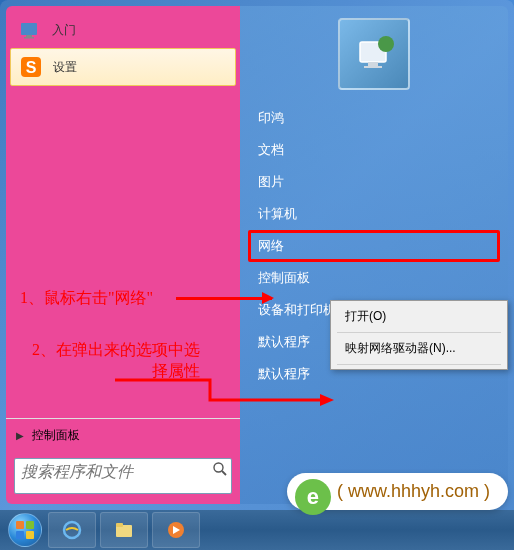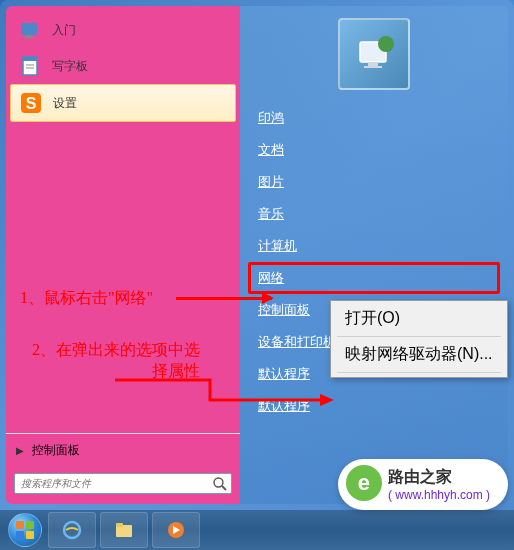--- a/index.html
+++ b/index.html
@@ -70,24 +70,24 @@
       font-size: 10px;
       color: #333;
     }
     
     .search-box {
       margin: 6px 8px 10px 8px;
       position: relative;
     }
     .search-input {
       width: 100%;
-      padding: 4px 24px 4px 6px;
+      padding: 4px 24px 12px 6px;
       border: 1px solid #7a9cb8;
       border-radius: 2px;
-      font-size: 10px;
+      font-size: 16px;
       color: #888;
       font-style: italic;
     }
     .search-icon-wrap {
       position: absolute;
       right: 4px; top: 3px;
       width: 16px; height: 16px;
     }
     
     .right-panel {
@@ -103,21 +103,21 @@
     .user-icon {
       width: 72px; height: 72px;
       margin: 4px auto 12px auto;
       border: 2px solid rgba(255,255,255,0.5);
       border-radius: 4px;
       background: linear-gradient(135deg, #7ab8e8 0%, #4a88b8 100%);
       display: flex; align-items: center; justify-content: center;
       font-size: 44px;
     }
     
-    .side-list { padding: 0 4px; text-decoration: underline; }
+    .side-list { padding: 0 4px; }
     .side-item {
       padding: 7px 10px;
       cursor: pointer;
       color: #fff;
       font-size: 13px;
       border-radius: 2px;
       position: relative;
     }
     .side-item.highlighted {
       border: 3px solid #ff0000;
@@ -131,21 +131,21 @@
       width: 178px;
       background: #f0f0f0;
       border: 1px solid #999;
       box-shadow: 2px 2px 6px rgba(0,0,0,0.3);
       padding: 2px;
       z-index: 100;
     }
     .ctx-item {
       padding: 5px 12px;
       cursor: pointer;
-      font-size: 16px;
+      font-size: 12px;
       color: #000;
     }
     .ctx-item.highlighted {
       border: 2px solid #ff0000;
       padding: 3px 10px;
     }
     .ctx-sep {
       border-top: 1px solid #d0d0d0;
       margin: 2px 4px;
     }
@@ -221,49 +221,38 @@
     .wm-logo {
       position: absolute;
       left: 8px; top: 6px;
       width: 36px; height: 36px;
       border-radius: 50%;
       background: #6cc04a;
       display: flex; align-items: center; justify-content: center;
       color: #fff; font-size: 22px; font-weight: bold;
     }
     .wm-title { font-size: 16px; color: #333; font-weight: bold; }
-    .wm-url { font-size: 12px; color: #6d28d9; }
+    .wm-url { font-size: 18px; color: #a16207; }
   </style>
 </head>
 <body>
 
 <div class="start-menu">
   <div class="left-panel">
     <div class="program-list" id="program-list">
         <div class="program-item">
           <span class="icon">
             <svg viewBox="0 0 24 24" width="24" height="24">
               <rect x="3" y="5" width="16" height="12" rx="1" fill="#4a88c8"></rect>
               <rect x="8" y="17" width="6" height="2" fill="#888"></rect>
               <rect x="6" y="19" width="10" height="1.5" fill="#888"></rect>
             </svg>
           </span>
           <span class="label">入门</span>
         </div>
-        <div class="program-item">
-          <span class="icon">
-            <svg viewBox="0 0 24 24" width="24" height="24">
-              <rect x="5" y="3" width="14" height="18" fill="#fff" stroke="#4a88c8" stroke-width="1.5"></rect>
-              <rect x="5" y="3" width="14" height="4" fill="#4a88c8"></rect>
-              <line x1="8" y1="11" x2="16" y2="11" stroke="#888"></line>
-              <line x1="8" y1="14" x2="16" y2="14" stroke="#888"></line>
-            </svg>
-          </span>
-          <span class="label">写字板</span>
-        </div>
         <div class="program-item selected">
           <span class="icon">
             <svg viewBox="0 0 24 24" width="24" height="24">
               <rect x="2" y="2" width="20" height="20" rx="4" fill="#ff7a00"></rect>
               <text x="12" y="18" font-size="16" fill="#fff" text-anchor="middle" font-weight="bold">S</text>
             </svg>
           </span>
           <span class="label">设置</span>
         </div>
       </div>
@@ -290,21 +279,20 @@
         <rect x="10" y="12" width="26" height="20" rx="2" fill="#e8f0f8" stroke="#fff" stroke-width="1.5"></rect>
         <rect x="18" y="32" width="10" height="4" fill="#d0d8e0"></rect>
         <rect x="14" y="36" width="18" height="2" fill="#d0d8e0"></rect>
         <circle cx="36" cy="14" r="8" fill="#4a9848"></circle>
       </svg>
     </div>
     <div class="side-list" id="side-list">
         <div class="side-item">印鸿</div>
         <div class="side-item">文档</div>
         <div class="side-item">图片</div>
-        <div class="side-item">音乐</div>
         <div class="side-item">计算机</div>
         <div class="side-item highlighted">网络</div>
         <div class="side-item">控制面板</div>
         <div class="side-item">设备和打印机</div>
         <div class="side-item">默认程序</div>
         <div class="side-item">默认程序</div>
       </div>
   </div>
 </div>
 
@@ -320,21 +308,20 @@
 <div class="arrow-line arrow-1"></div>
 
 <svg style="position:absolute;top:350px;left:110px;z-index:40;pointer-events:none" width="230" height="60">
   <path d="M 5 30 L 100 30 L 100 50 L 210 50" stroke="#ff0000" stroke-width="3" fill="none"></path>
   <polygon points="210,44 224,50 210,56" fill="#ff0000"></polygon>
 </svg>
 
 <div class="watermark">
   <div class="wm-logo">e</div>
   <div>
-    <div class="wm-title">路由之家</div>
     <div class="wm-url">( www.hhhyh.com )</div>
   </div>
 </div>
 
 <div class="taskbar">
   <div class="start-orb">
     <div class="orb-circle">
       <svg viewBox="0 0 20 20" width="20" height="20">
         <rect x="1" y="1" width="8" height="8" fill="#f08030" rx="1"></rect>
         <rect x="11" y="1" width="8" height="8" fill="#80c030" rx="1"></rect>

